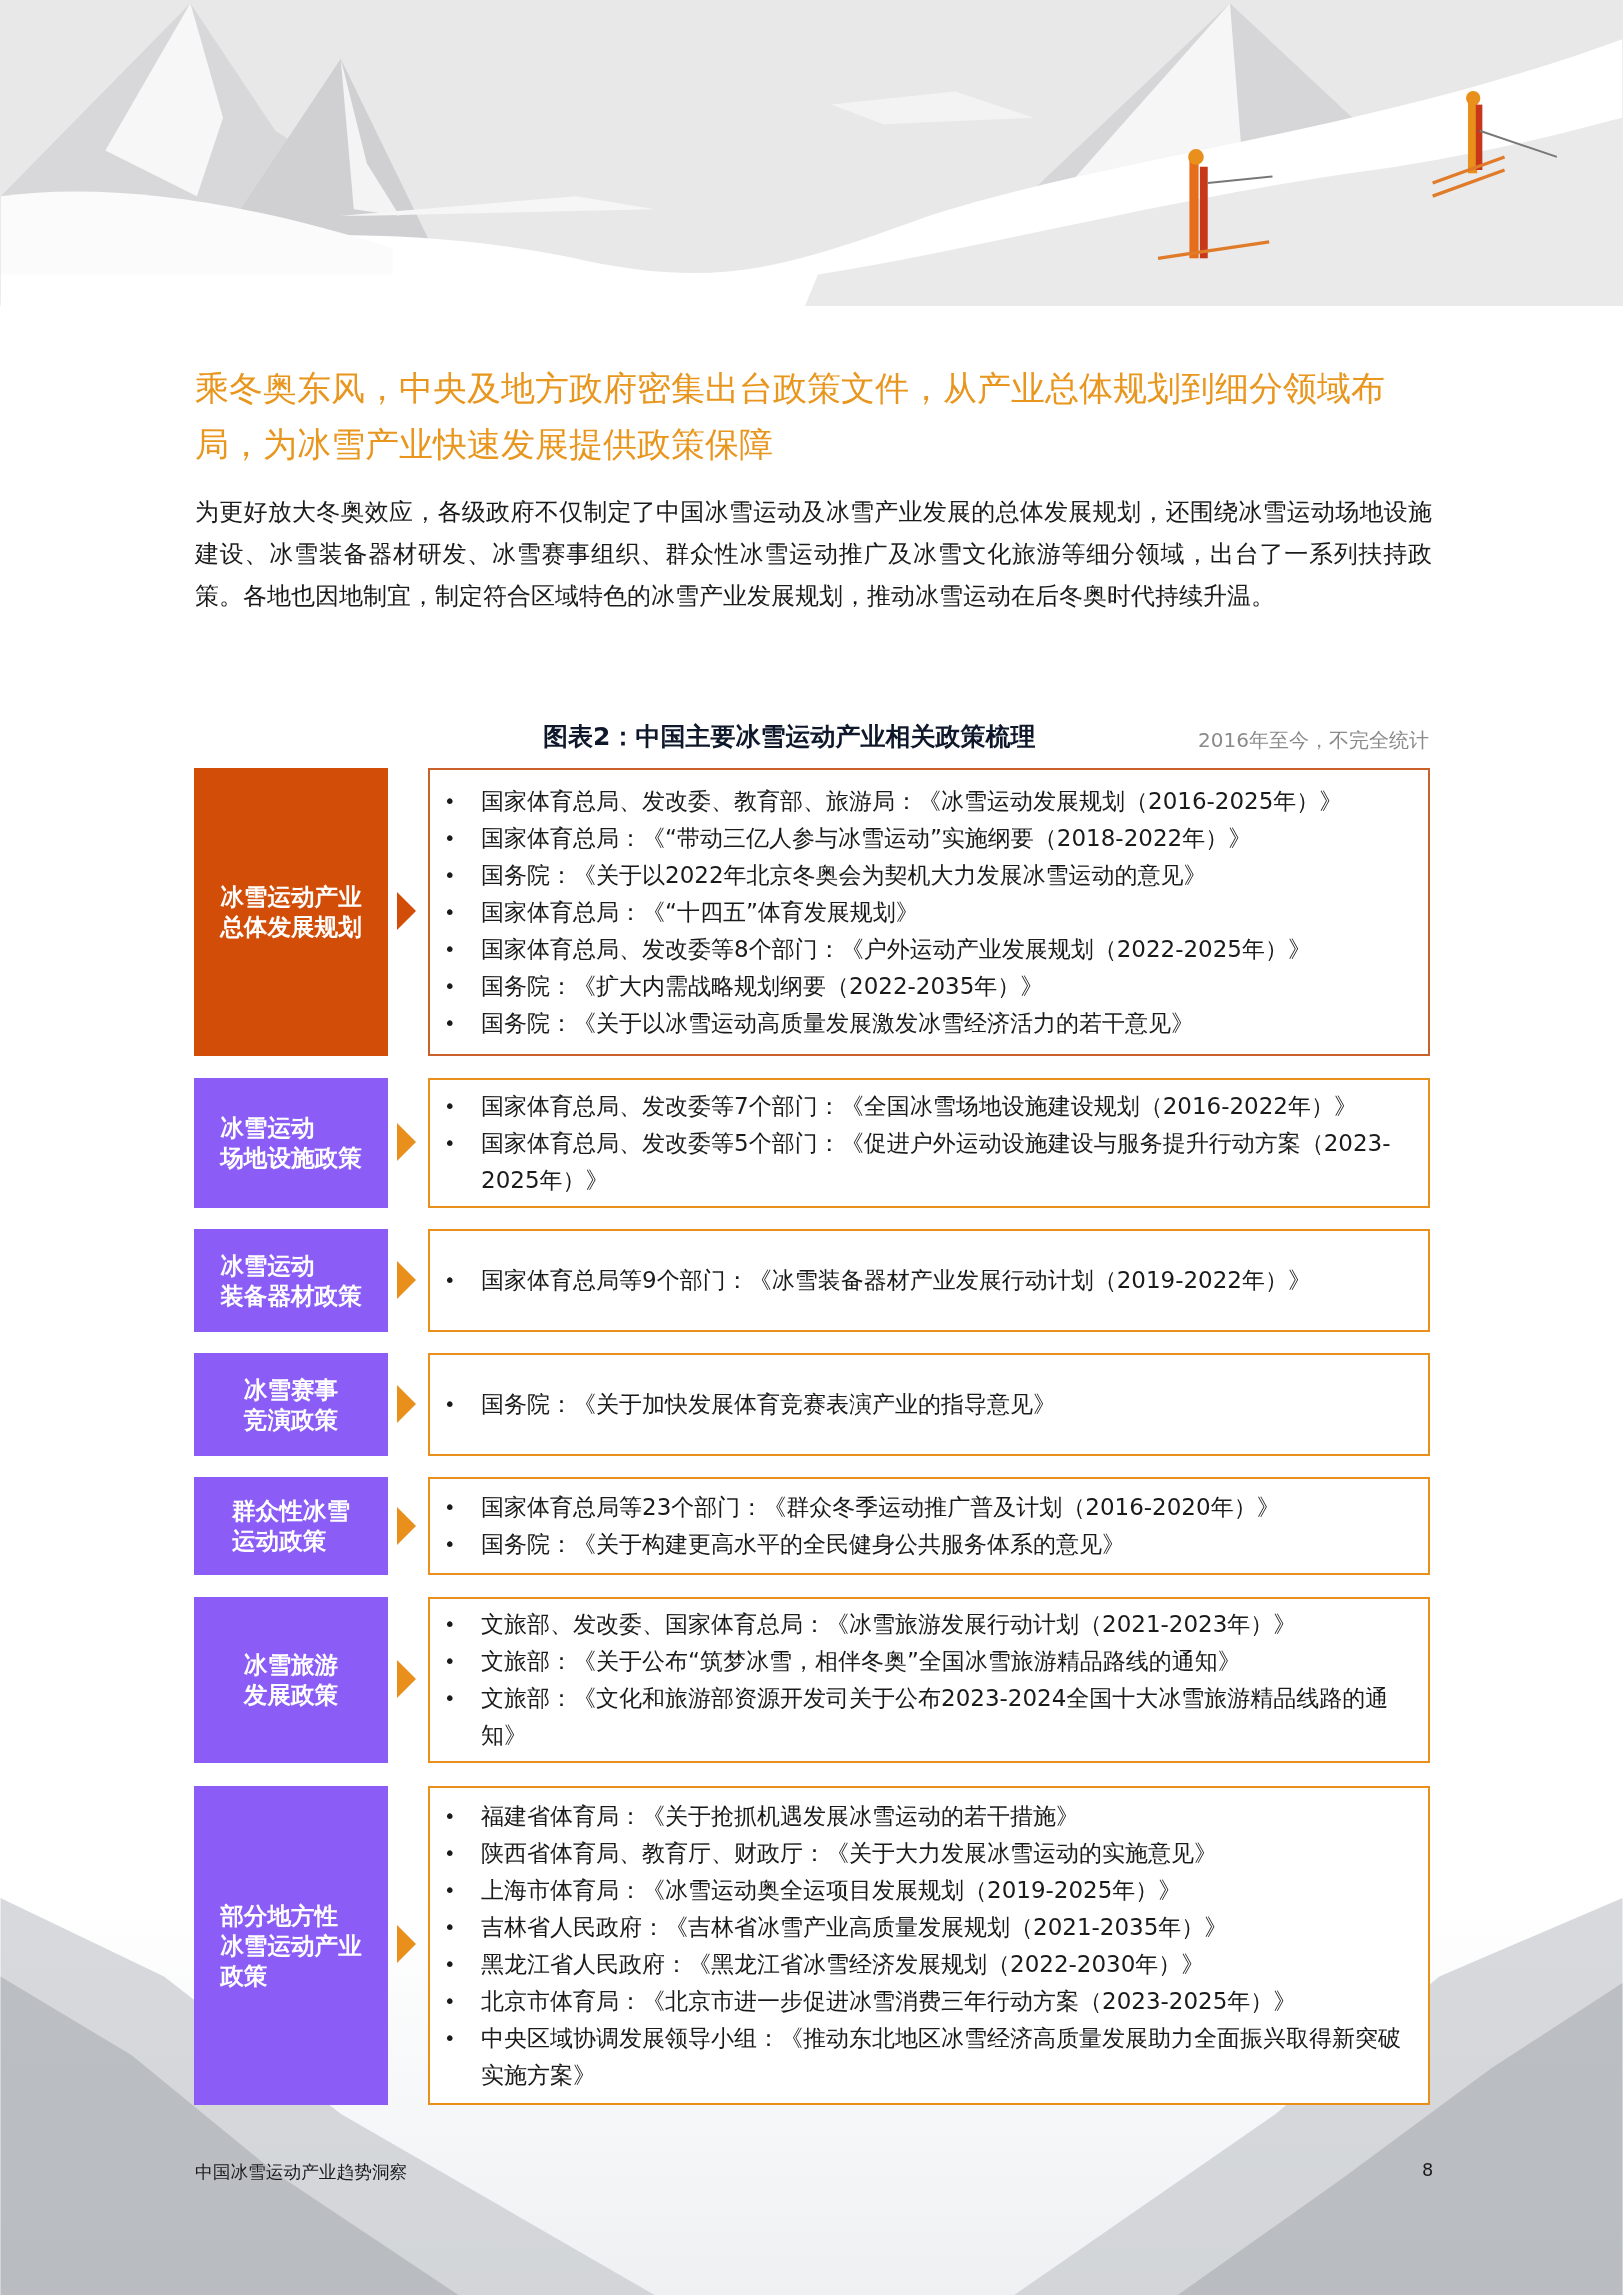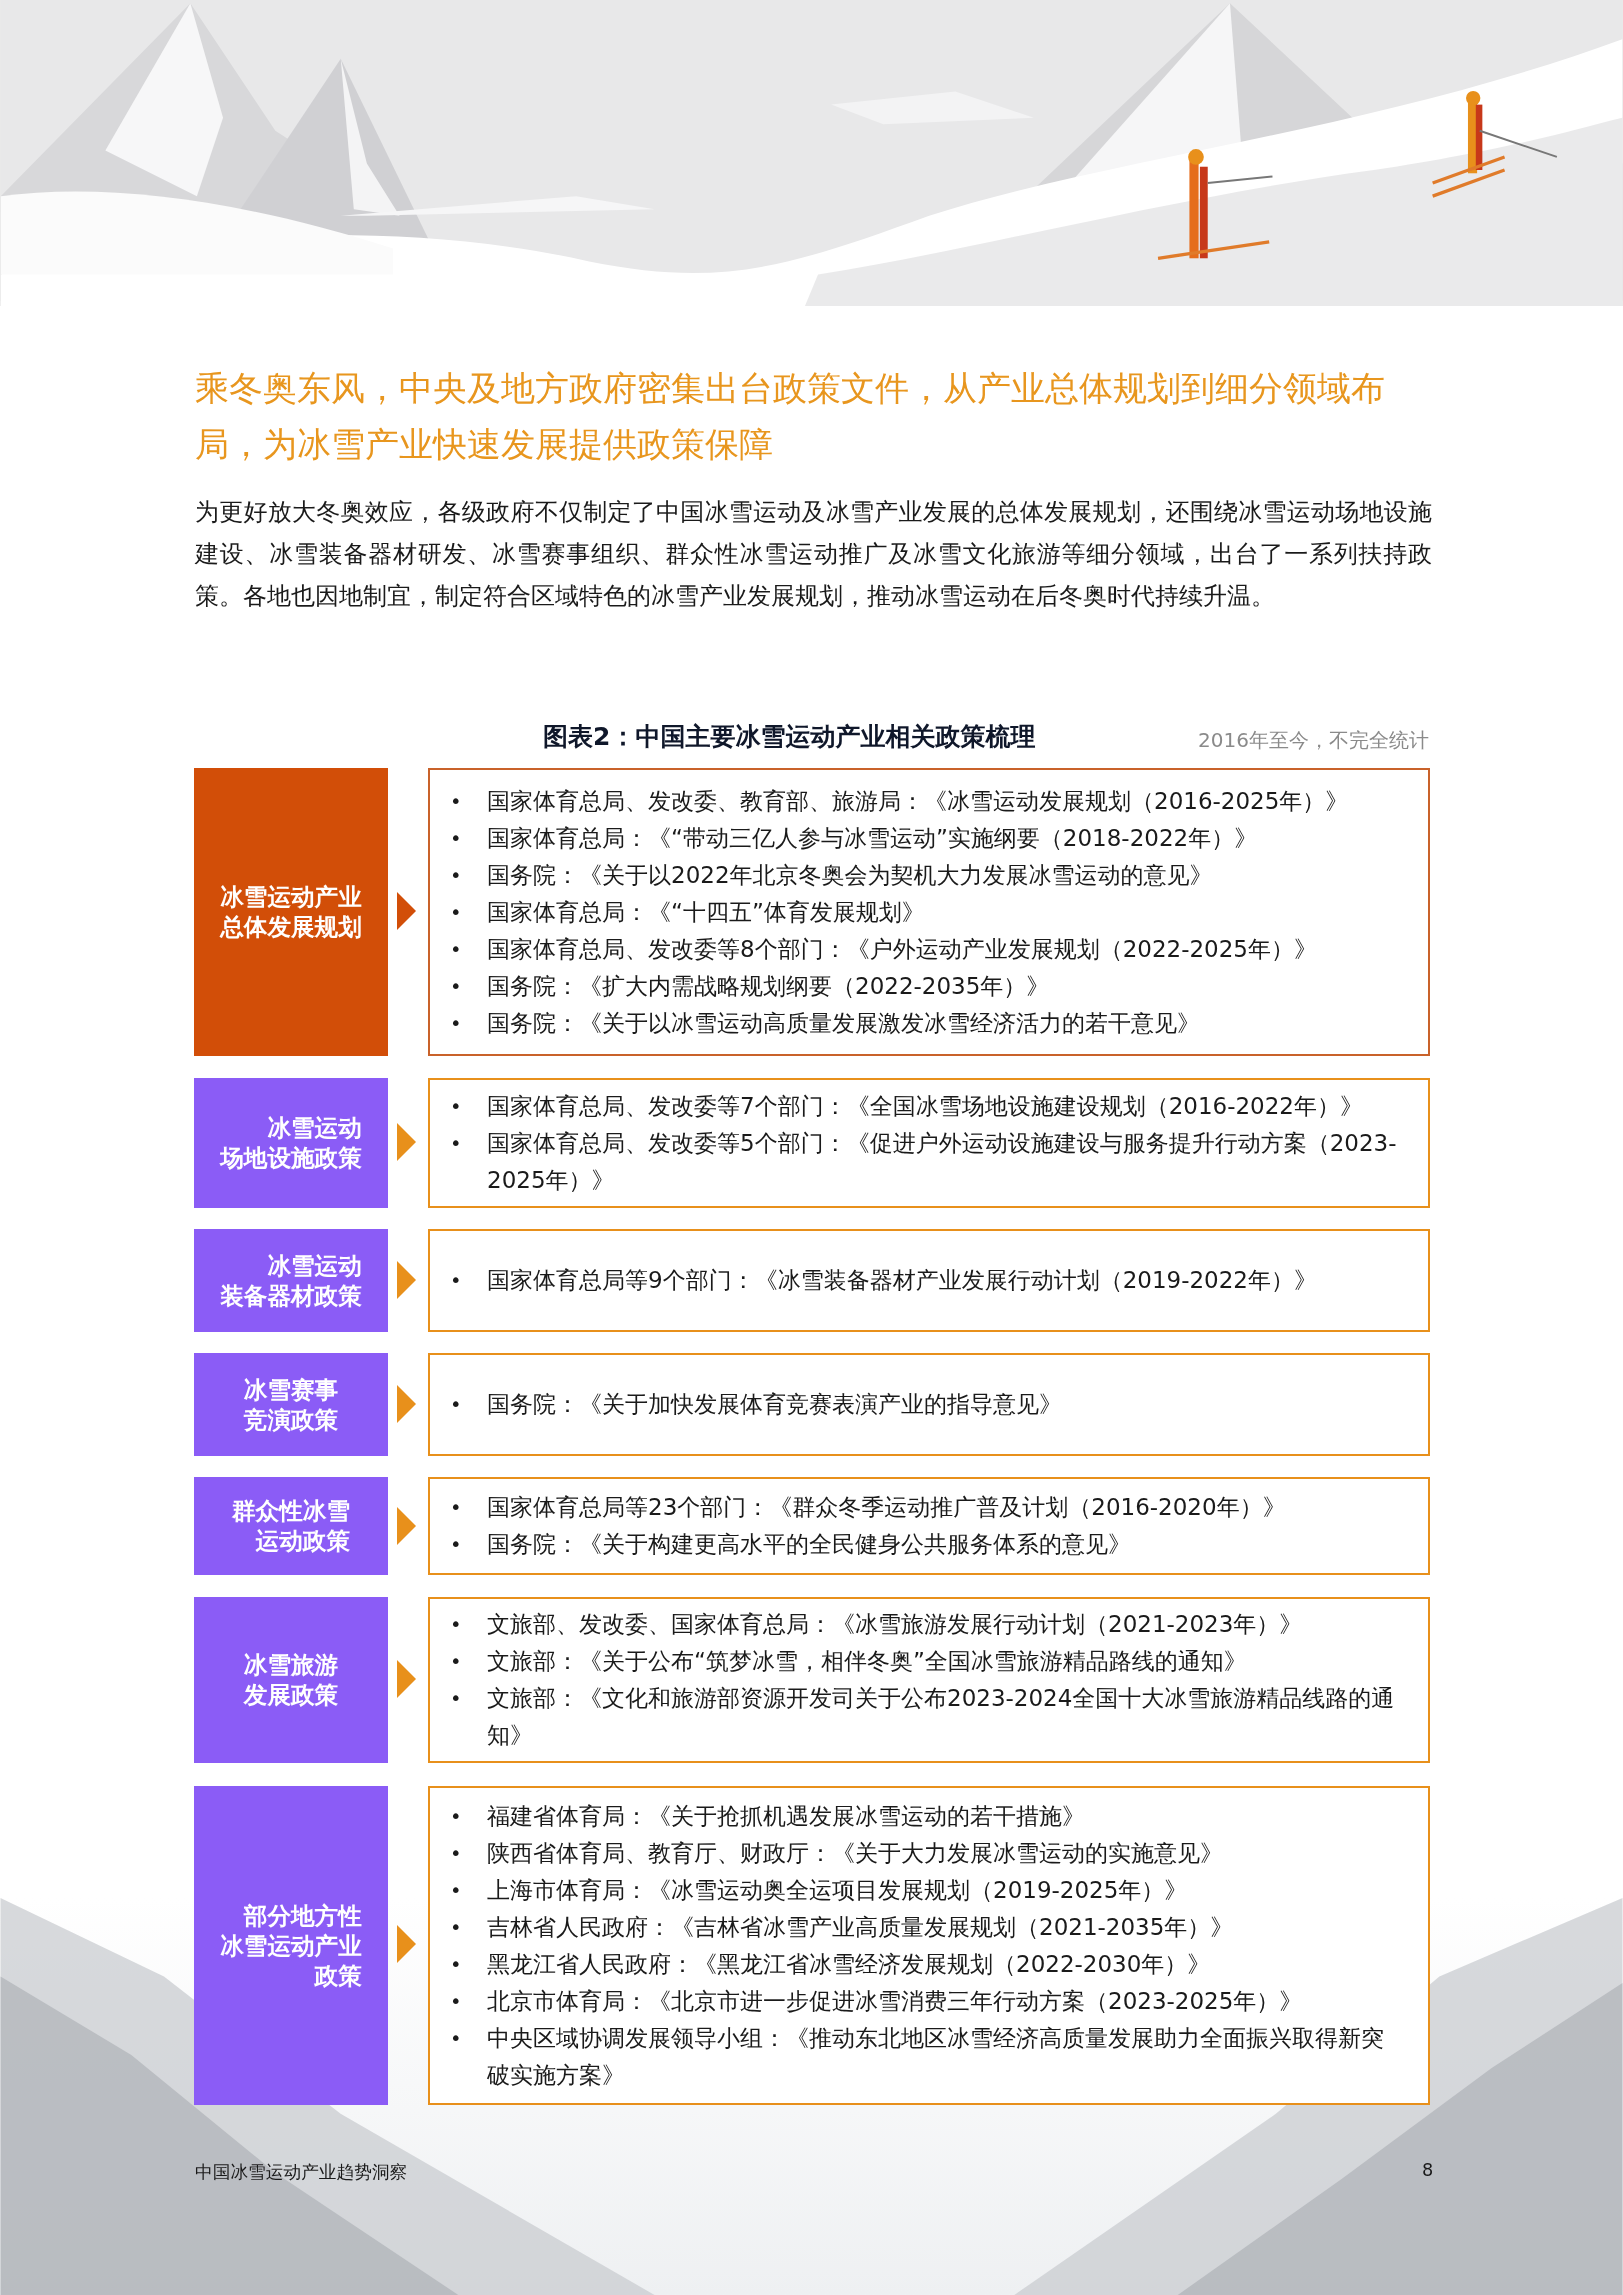--- a/index.html
+++ b/index.html
@@ -6,24 +6,24 @@
   body{width:1623px;height:2295px;position:relative;overflow:hidden;background:#ffffff;font-family:"DejaVu Sans","Liberation Sans",sans-serif;color:#1a1a1a;}
   .hero{position:absolute;left:0;top:0;width:1623px;height:306px;background:#e9e9ea;overflow:hidden;}
   .hero svg{position:absolute;left:0;top:0;}
   .bottom-bg{position:absolute;left:0;top:1898px;width:1623px;height:397px;overflow:hidden;}
   .bottom-bg svg{position:absolute;left:0;top:0;}
   .headline{position:absolute;left:195px;top:360px;width:1244px;font-size:34px;line-height:56px;font-weight:normal;color:#e8961e;margin:0;}
   .intro{position:absolute;left:195px;top:491px;width:1237px;font-size:24px;line-height:42px;color:#1a1a1a;margin:0;text-align:justify;}
   .fig-title{position:absolute;left:543px;top:720px;font-size:25px;font-weight:bold;color:#0f172a;}
   .fig-note{position:absolute;right:194px;top:727px;font-size:20px;color:#8a8a8a;margin-left:32px;}
   .row{position:absolute;left:194px;width:1236px;}
-  .tile{position:absolute;left:0;top:0;width:194px;height:100%;display:flex;align-items:center;justify-content:center;text-align:right;color:#ffffff;font-weight:bold;font-size:23.6px;line-height:30px;white-space:pre-line;}
+  .tile{position:absolute;left:0;top:0;width:194px;height:100%;display:flex;align-items:center;justify-content:center;text-align:left;color:#ffffff;font-weight:bold;font-size:23.6px;line-height:30px;white-space:pre-line;}
   .arrow{position:absolute;left:203px;width:0;height:0;border-top:19.6px solid transparent;border-bottom:19.6px solid transparent;border-left:19.6px solid #e8901b;}
   .box{position:absolute;left:234px;top:0;right:0;height:100%;box-sizing:border-box;border:2px solid #e8901b;background:#ffffff;display:flex;align-items:center;}
-  .box ul{margin:6px;padding:0 18.3px 0 51px;list-style:none;width:100%;}
+  .box ul{margin:0;padding:0 18.3px 0 51px;list-style:none;width:100%;}
   .box li{position:relative;font-size:23px;line-height:37px;color:#1a1a1a;}
   .box li::before{content:"•";position:absolute;left:-37px;top:0;font-size:19.6px;}
   .row.dark .tile{background:#d24e08;}
   .row.dark .box{border-color:#c9622a;}
   .row.dark .arrow{border-left-color:#d24e08;}
   .row.light .tile{background:#8b5cf6;}
   .footer-left{position:absolute;left:195px;top:2160px;font-size:17.7px;color:#1a1a1a;}
   .footer-right{position:absolute;left:1422px;top:2160px;font-size:17.7px;color:#1a1a1a;}
 </style>
 </head>

